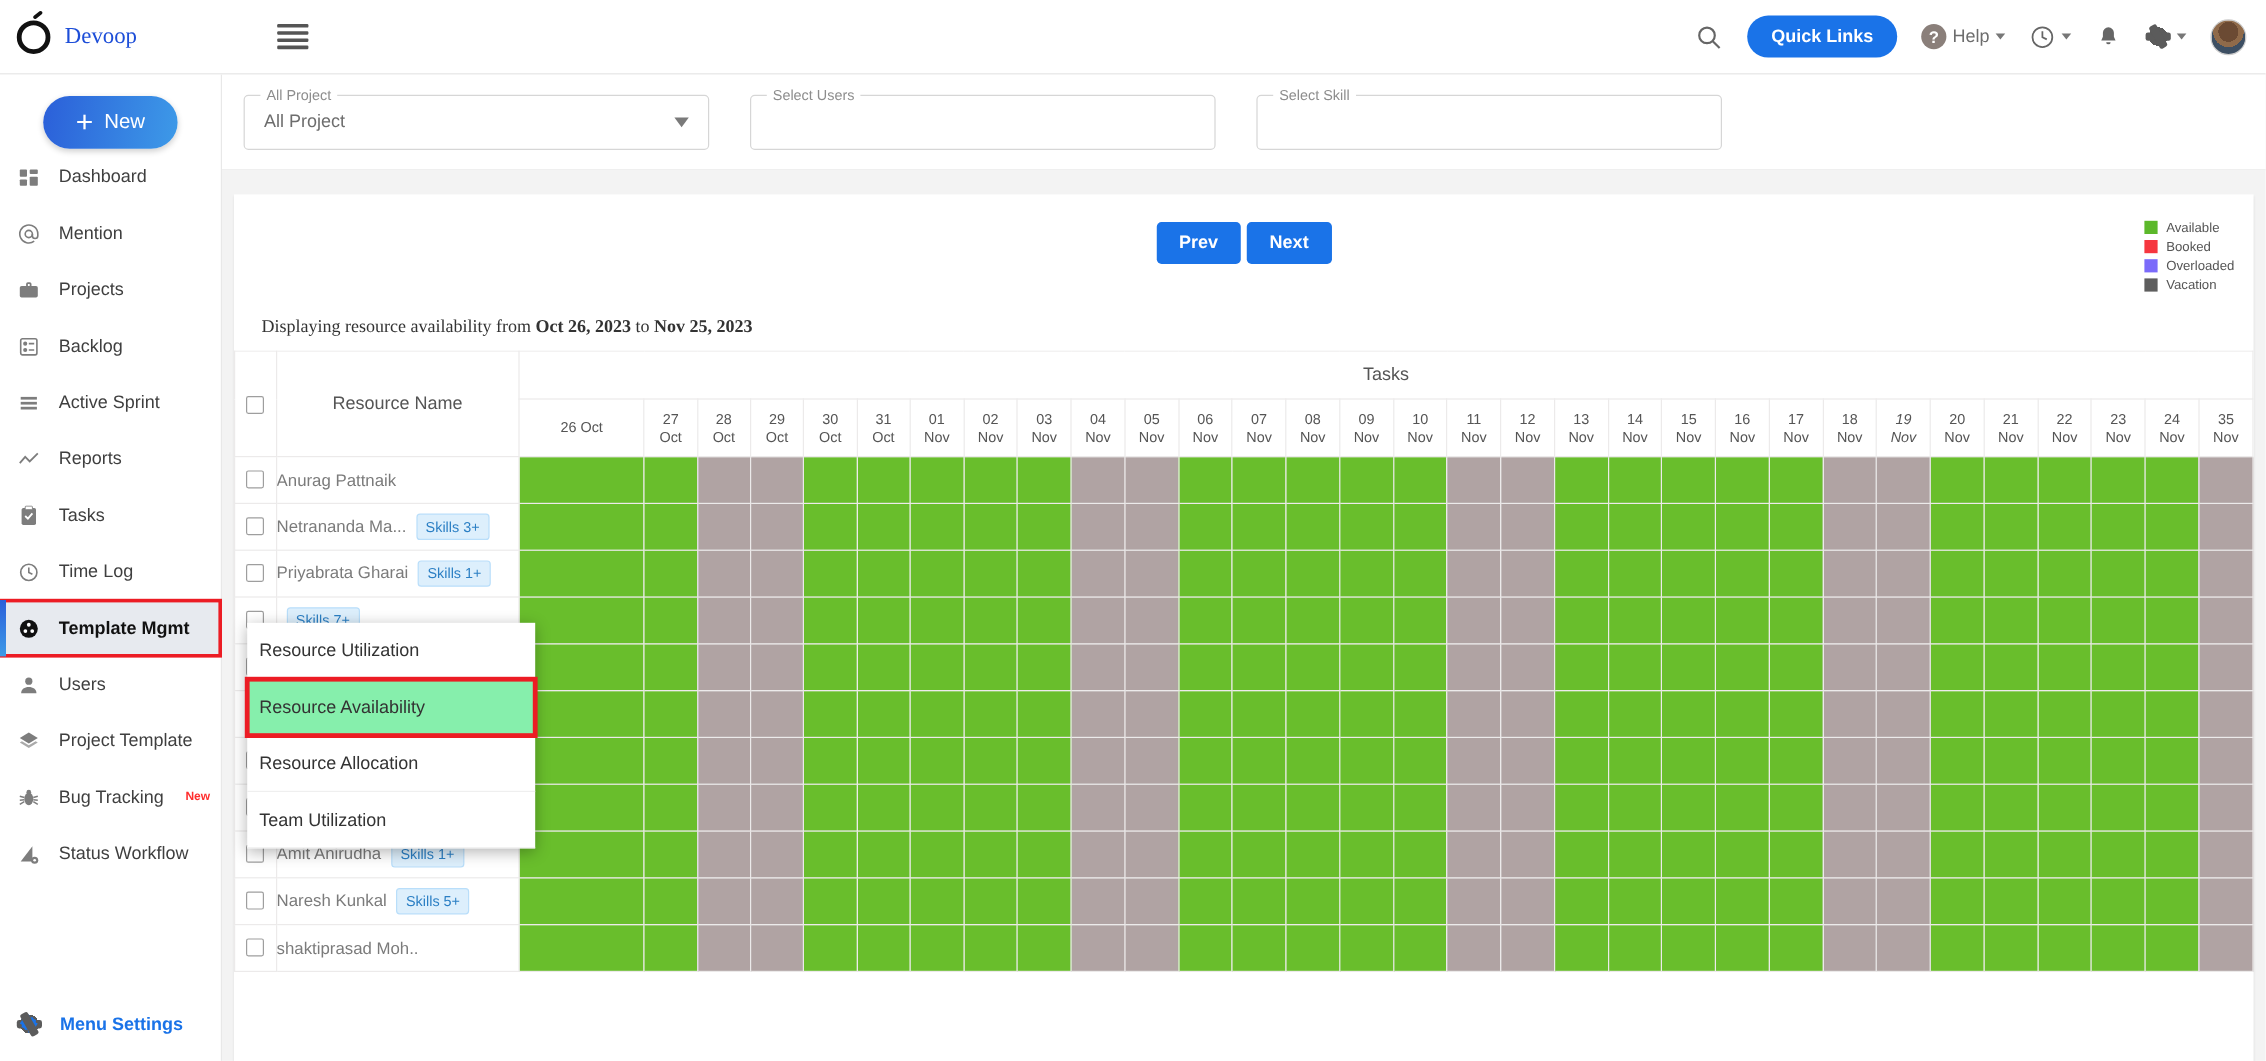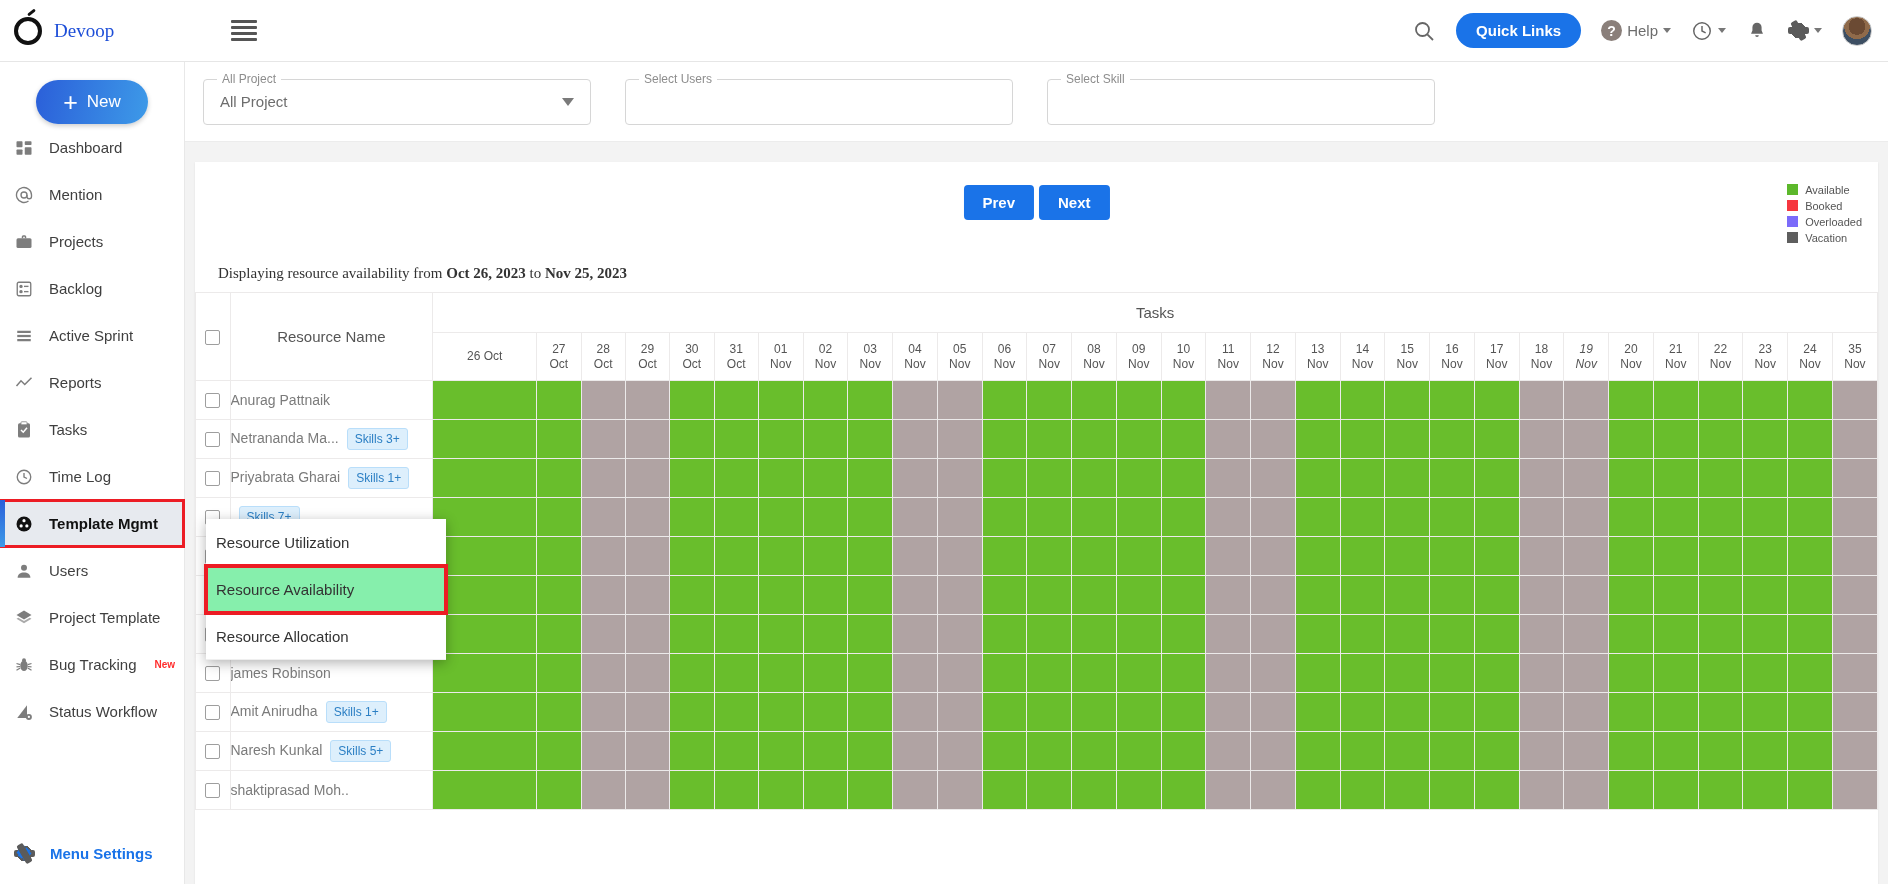--- a/index.html
+++ b/index.html
@@ -947,13 +947,16 @@
 <div id="dropdown">
     <div class="dd-item">
       <span>Resource Utilization</span>
     </div>
     <div class="dd-item sel">
       <span>Resource Availability</span>
     </div>
     <div class="dd-item">
       <span>Resource Allocation</span>
     </div>
+    <div class="dd-item">
+      <span>Team Utilization</span>
+    </div>
   </div>
 
 </body></html>

